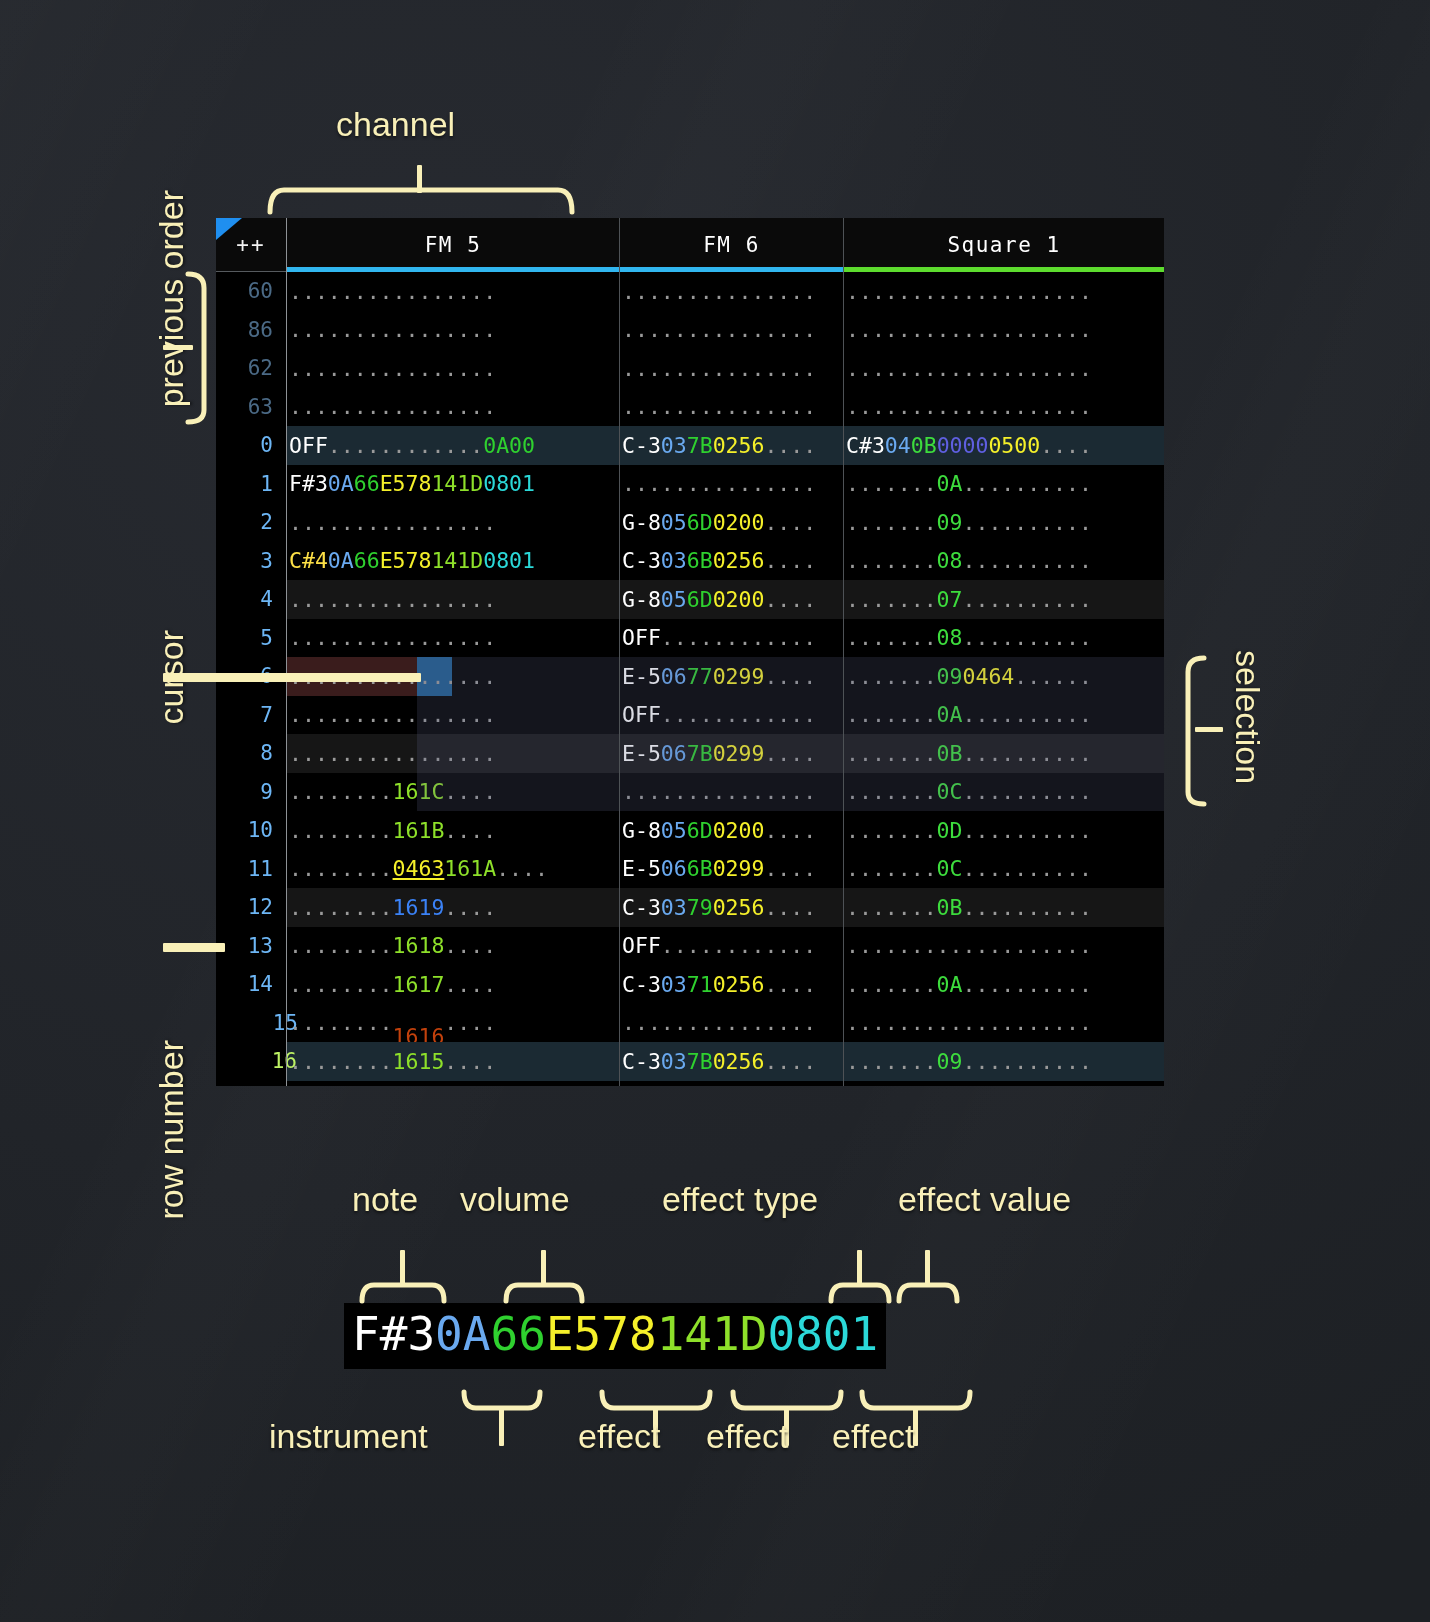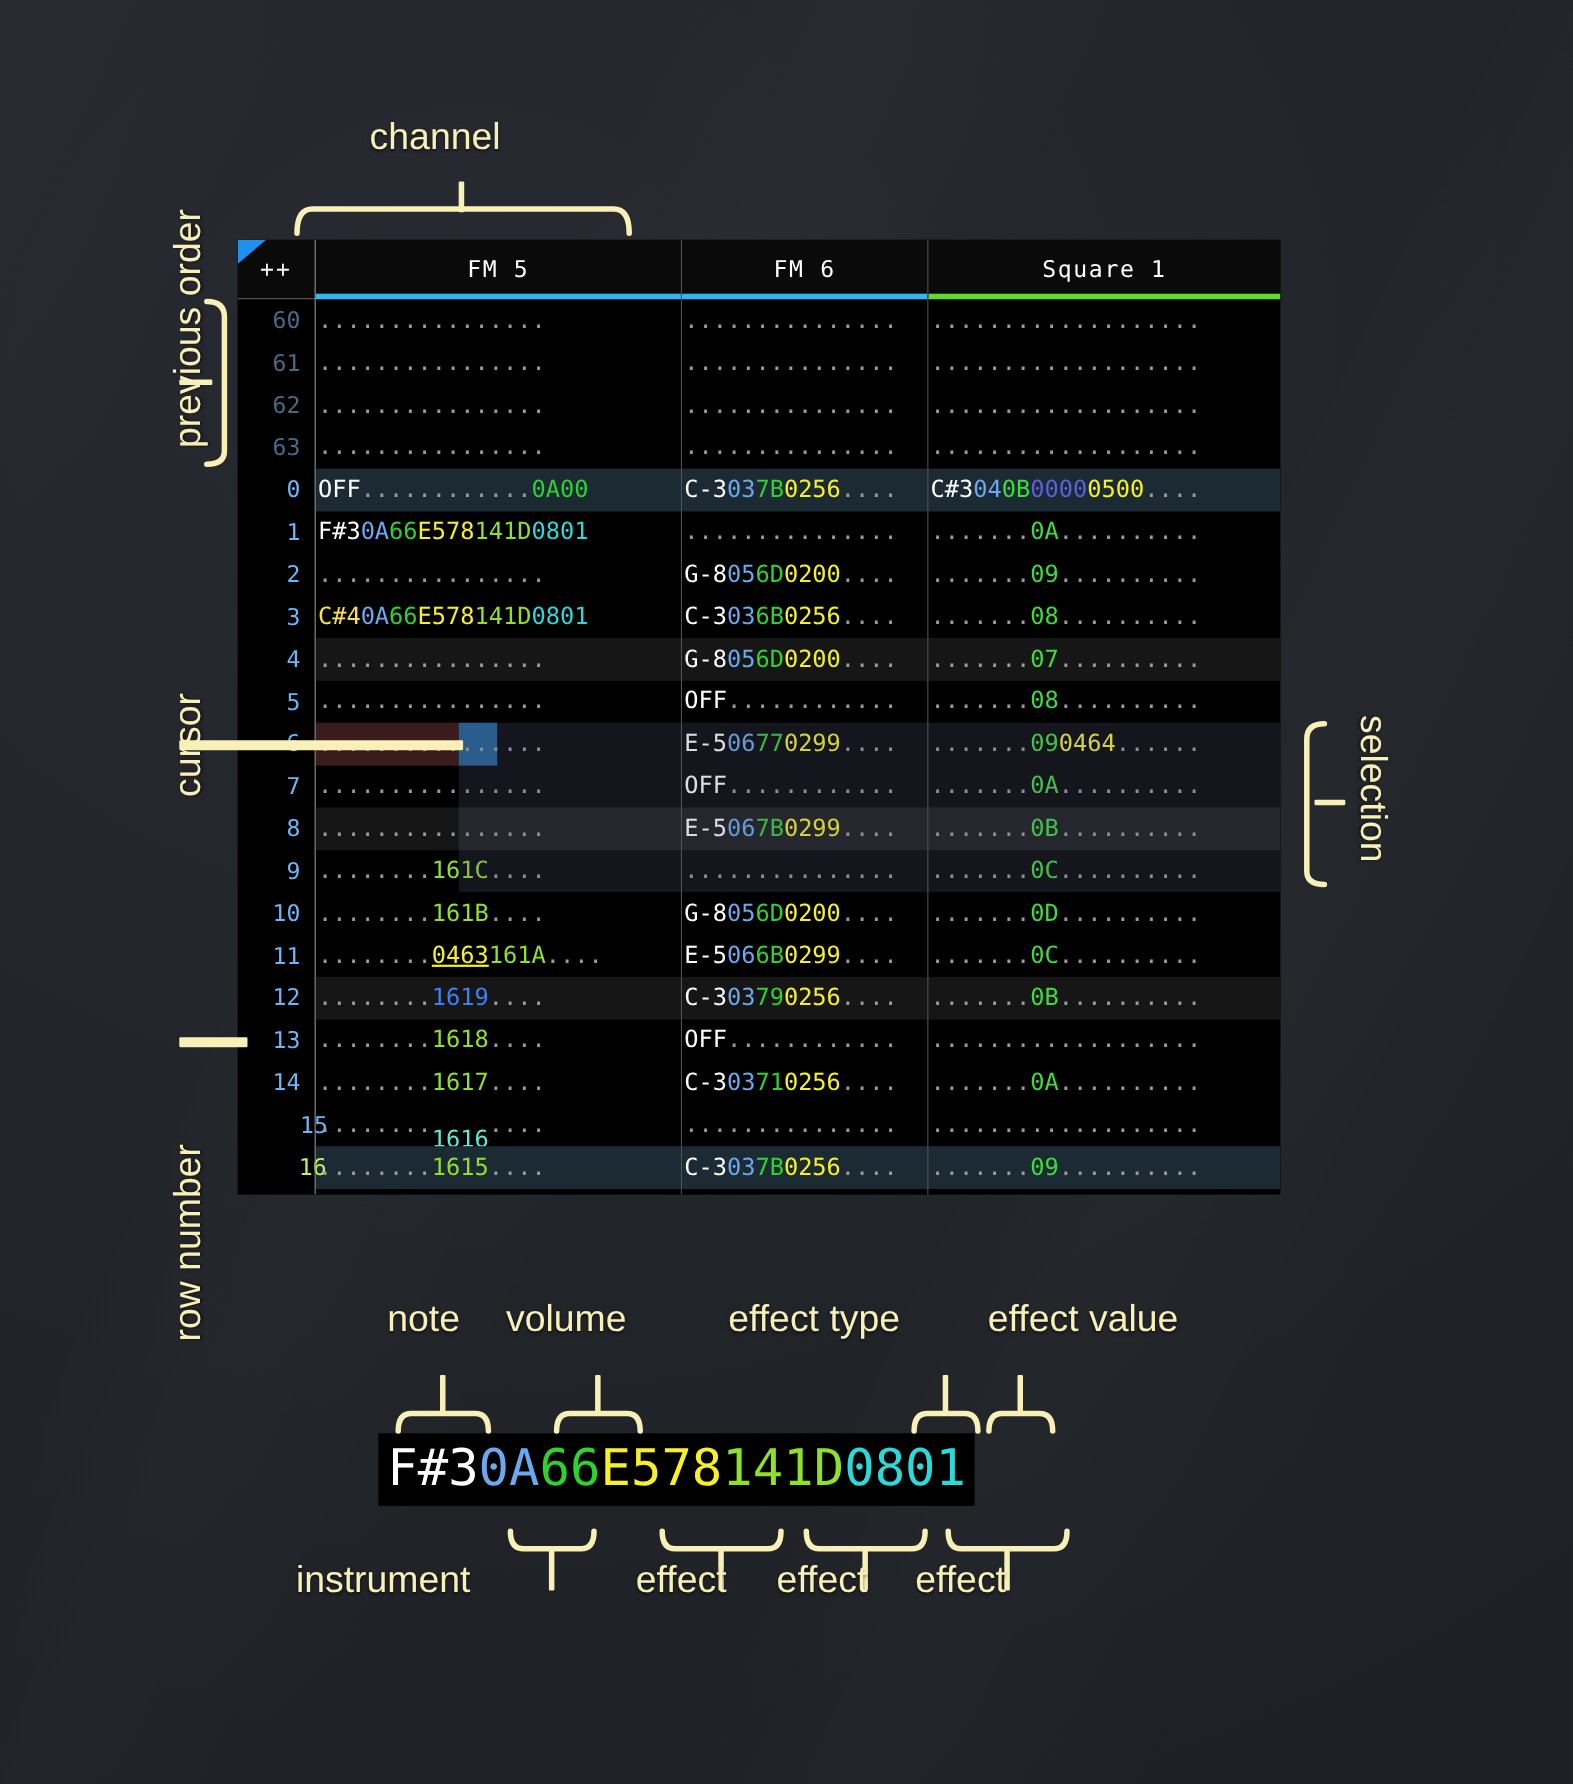--- a/index.html
+++ b/index.html
@@ -121,21 +121,21 @@
   <div class="rows" id="rows">
       <div class="row" style="top: 0px;">
         <div class="rowbg" style="background: transparent;"></div>
         <div class="rownum" style="color: rgb(75, 106, 134);">60</div>
         <div class="celltext" style="left: 73px; width: 332px;"><span style="color: rgb(154, 154, 154);">................</span></div>
         <div class="celltext" style="left: 406px; width: 223px;"><span style="color: rgb(154, 154, 154);">...............</span></div>
         <div class="celltext" style="left: 630px; width: 320px;"><span style="color: rgb(154, 154, 154);">...................</span></div>
       </div>
       <div class="row" style="top: 38.5px;">
         <div class="rowbg" style="background: transparent;"></div>
-        <div class="rownum" style="color: rgb(75, 106, 134);">61</div>
+        <div class="rownum" style="color: rgb(75, 106, 134);">86</div>
         <div class="celltext" style="left: 73px; width: 332px;"><span style="color: rgb(154, 154, 154);">................</span></div>
         <div class="celltext" style="left: 406px; width: 223px;"><span style="color: rgb(154, 154, 154);">...............</span></div>
         <div class="celltext" style="left: 630px; width: 320px;"><span style="color: rgb(154, 154, 154);">...................</span></div>
       </div>
       <div class="row" style="top: 77px;">
         <div class="rowbg" style="background: transparent;"></div>
         <div class="rownum" style="color: rgb(75, 106, 134);">62</div>
         <div class="celltext" style="left: 73px; width: 332px;"><span style="color: rgb(154, 154, 154);">................</span></div>
         <div class="celltext" style="left: 406px; width: 223px;"><span style="color: rgb(154, 154, 154);">...............</span></div>
         <div class="celltext" style="left: 630px; width: 320px;"><span style="color: rgb(154, 154, 154);">...................</span></div>
@@ -250,21 +250,21 @@
       <div class="row" style="top: 693px;">
         <div class="rowbg" style="background: transparent;"></div>
         <div class="rownum" style="color: rgb(109, 182, 245);">14</div>
         <div class="celltext" style="left: 73px; width: 332px;"><span style="color: rgb(154, 154, 154);">........</span><span style="color: rgb(142, 224, 42);">1617</span><span style="color: rgb(154, 154, 154);">....</span></div>
         <div class="celltext" style="left: 406px; width: 223px;"><span style="color: rgb(255, 255, 255);">C-3</span><span style="color: rgb(106, 169, 239);">03</span><span style="color: rgb(47, 209, 47);">71</span><span style="color: rgb(245, 240, 42);">0256</span><span style="color: rgb(154, 154, 154);">....</span></div>
         <div class="celltext" style="left: 630px; width: 320px;"><span style="color: rgb(154, 154, 154);">.......</span><span style="color: rgb(61, 220, 61);">0A</span><span style="color: rgb(154, 154, 154);">..........</span></div>
       </div>
       <div class="row" style="top: 731.5px;">
         <div class="rowbg" style="background: transparent;"></div>
         <div class="rownum" style="color: rgb(109, 182, 245); margin-left: 25px;">15</div>
-        <div class="celltext" style="left: 73px; width: 332px;"><span style="color: rgb(154, 154, 154);">........</span><span style="color: #5eead4; margin-top: 28px;">1616</span><span style="color: rgb(154, 154, 154);">....</span></div>
+        <div class="celltext" style="left: 73px; width: 332px;"><span style="color: rgb(154, 154, 154);">........</span><span style="color: #c2410c; margin-top: 28px;">1616</span><span style="color: rgb(154, 154, 154);">....</span></div>
         <div class="celltext" style="left: 406px; width: 223px;"><span style="color: rgb(154, 154, 154);">...............</span></div>
         <div class="celltext" style="left: 630px; width: 320px;"><span style="color: rgb(154, 154, 154);">...................</span></div>
       </div>
       <div class="row" style="top: 770px;">
         <div class="rowbg" style="background: rgb(27, 42, 51);"></div>
         <div class="rownum" style="color: #bef264; margin-left: 24px;">16</div>
         <div class="celltext" style="left: 73px; width: 332px;"><span style="color: rgb(154, 154, 154);">........</span><span style="color: rgb(142, 224, 42);">1615</span><span style="color: rgb(154, 154, 154);">....</span></div>
         <div class="celltext" style="left: 406px; width: 223px;"><span style="color: rgb(255, 255, 255);">C-3</span><span style="color: rgb(106, 169, 239);">03</span><span style="color: rgb(47, 209, 47);">7B</span><span style="color: rgb(245, 240, 42);">0256</span><span style="color: rgb(154, 154, 154);">....</span></div>
         <div class="celltext" style="left: 630px; width: 320px;"><span style="color: rgb(154, 154, 154);">.......</span><span style="color: rgb(61, 220, 61);">09</span><span style="color: rgb(154, 154, 154);">..........</span></div>
       </div>

